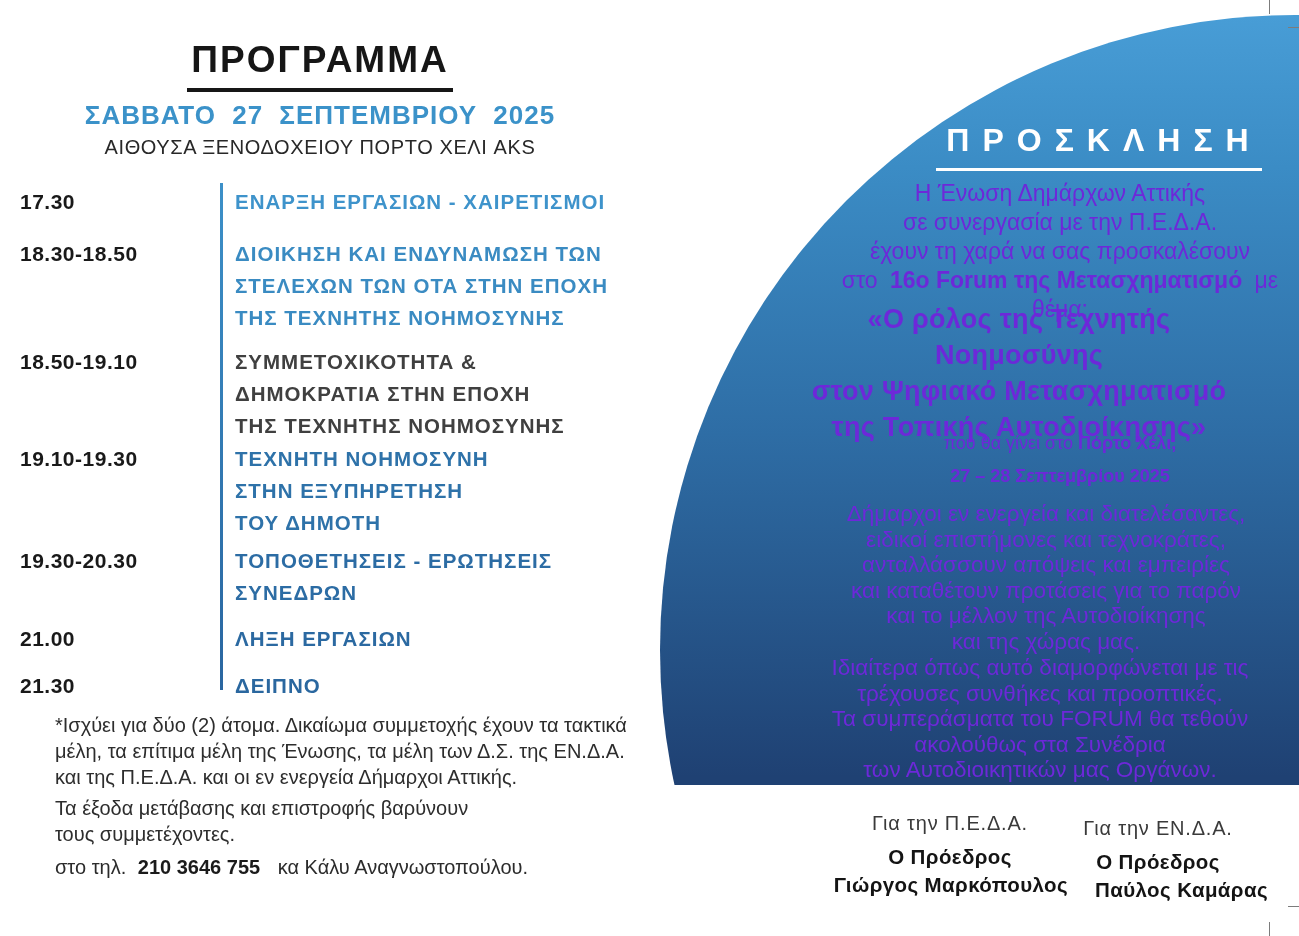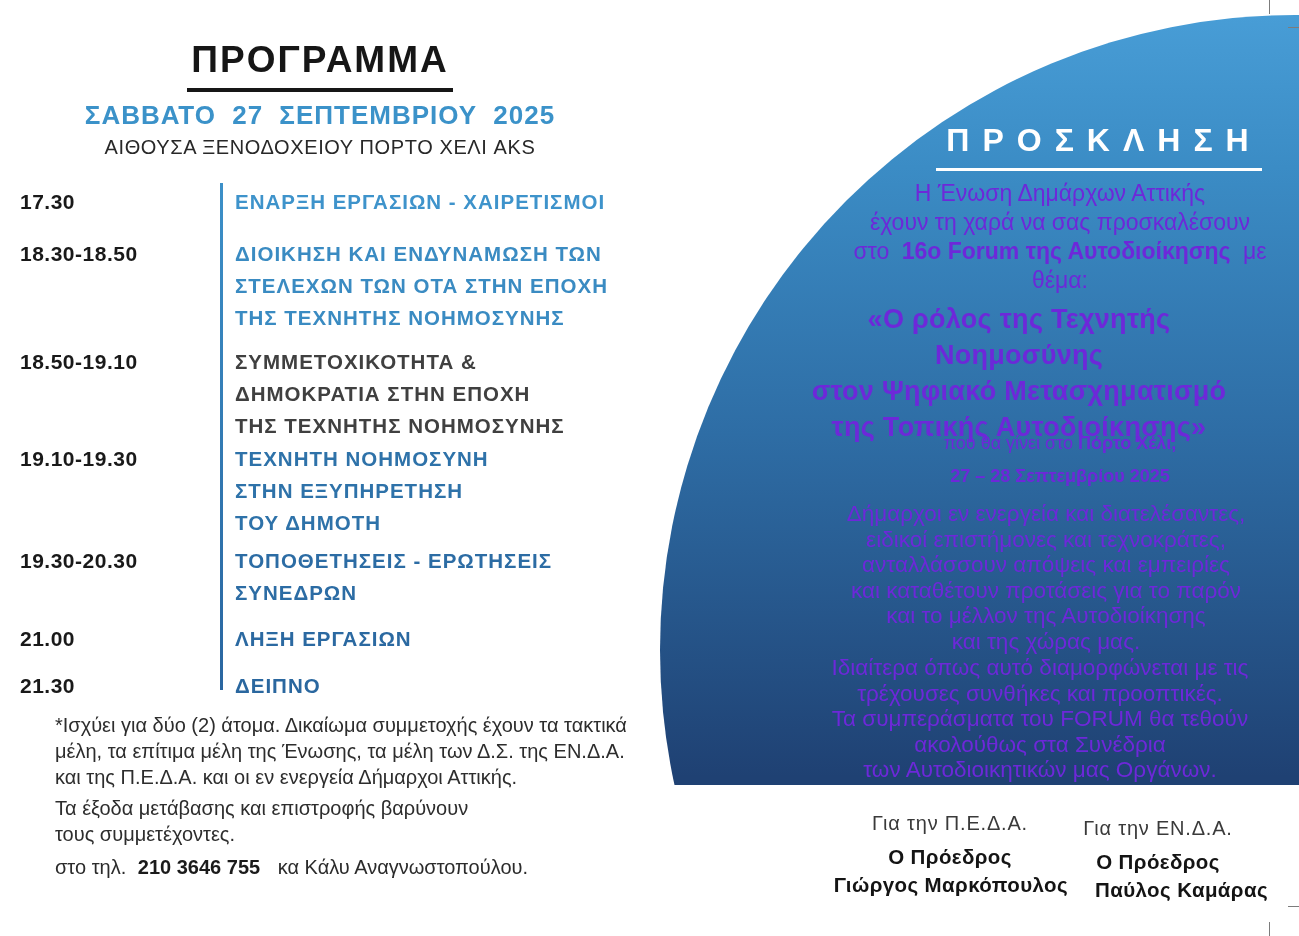--- a/index.html
+++ b/index.html
@@ -156,24 +156,25 @@
   <div class="abs blue-clip">
     <div class="blue-circle"></div>
   </div>
 
   <div class="abs inv-title-wrap">
     <span class="inv-title">ΠΡΟΣΚΛΗΣΗ</span>
   </div>
 
   <div class="abs inv inv-intro">
     <div>Η Ένωση Δημάρχων Αττικής</div>
+    <div>σε συνεργασία με την Π.Ε.Δ.Α.</div>
     <div>έχουν τη χαρά να σας προσκαλέσουν</div>
     <div>
       <span class="m">στο</span>
-      <span class="b m">16ο Forum της Αυτοδιοίκησης</span>
+      <span class="b m">16ο Forum της Μετασχηματισμό</span>
       <span>με θέμα:</span>
     </div>
   </div>
 
   <div class="abs inv inv-theme">«Ο ρόλος της Τεχνητής Νοημοσύνης
 στον Ψηφιακό Μετασχηματισμό
 της Τοπικής Αυτοδιοίκησης»</div>
 
   <div class="abs inv inv-when">
     <div>

